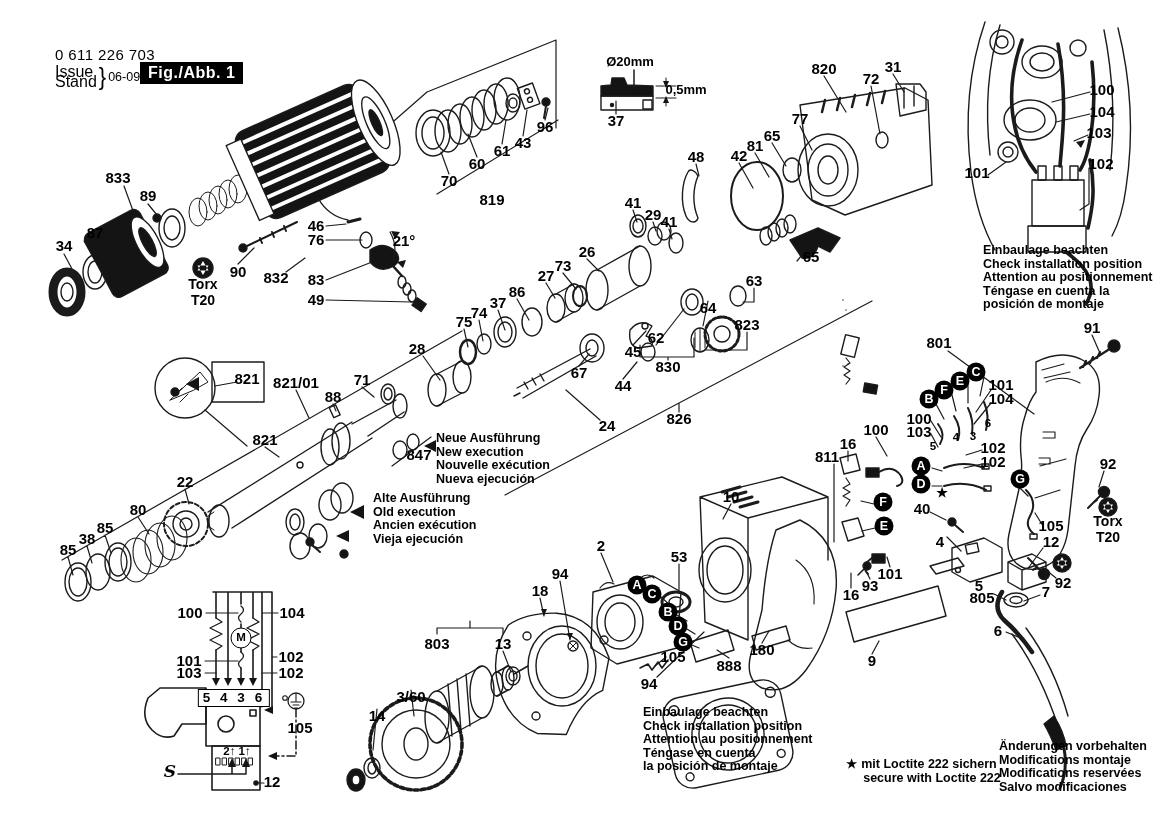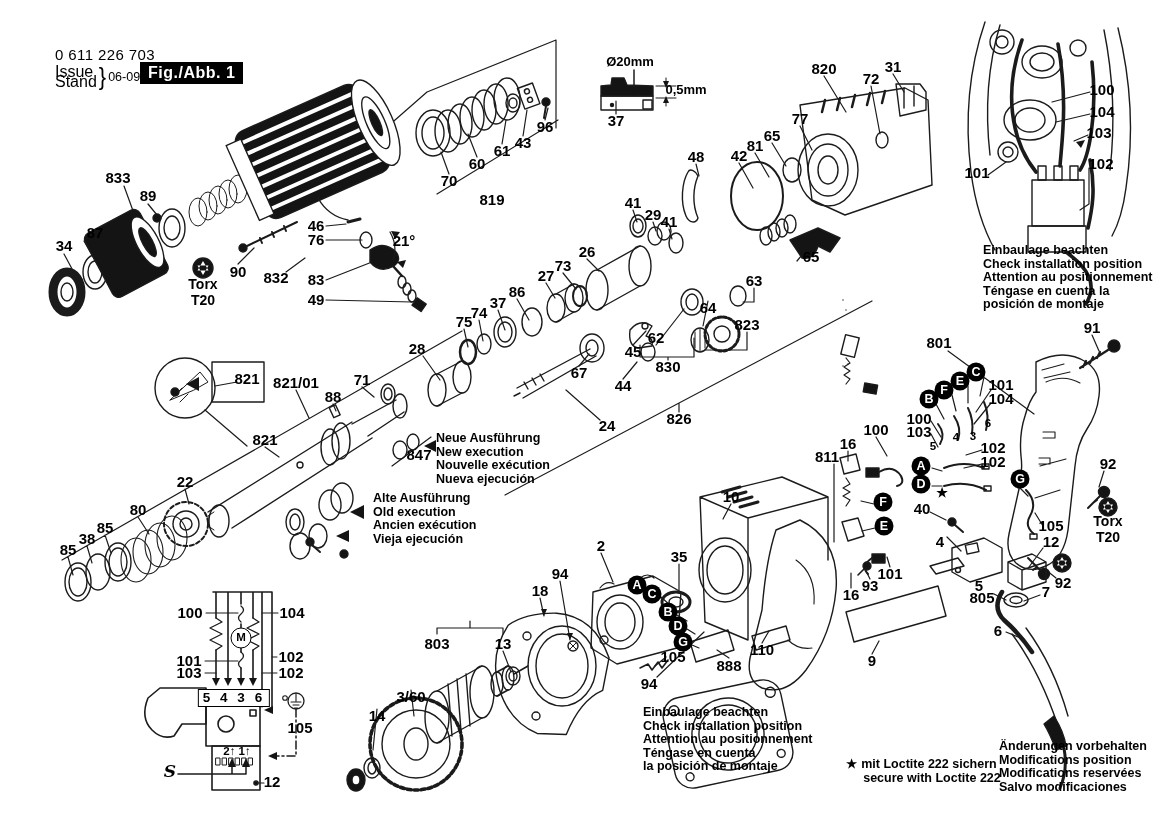--- a/index.html
+++ b/index.html
@@ -464,21 +464,21 @@
     </div>
 <div class="note" style="left:643px;top:706px">
       <div>Einbaulage beachten</div>
       <div>Check installation position</div>
       <div>Attention au positionnement</div>
       <div>Téngase en cuenta</div>
       <div>la posición de montaje</div>
     </div>
 <div class="note" style="left:999px;top:740px">
       <div>Änderungen vorbehalten</div>
-      <div>Modifications position</div>
+      <div>Modifications montaje</div>
       <div>Modifications reservées</div>
       <div>Salvo modificaciones</div>
     </div>
 <div class="loctite" style="left:846px;top:758px">
   <span>★</span>
   <div class="lines">
         <div>mit Loctite 222 sichern</div>
         <div>secure with Loctite 222</div>
       </div>
 </div>
@@ -559,25 +559,25 @@
       <div class="callout mcirc" style="left: 241px; top: 638px;">M</div>
       <div class="callout small" style="left: 237px; top: 752px;">2↑ 1↑</div>
       <div class="callout switch-s" style="left: 170px; top: 772px;">S</div>
       <div class="callout num" style="left: 377px; top: 716px;">14</div>
       <div class="callout num" style="left: 411px; top: 697px;">3/60</div>
       <div class="callout num" style="left: 437px; top: 644px;">803</div>
       <div class="callout num" style="left: 503px; top: 644px;">13</div>
       <div class="callout num" style="left: 540px; top: 591px;">18</div>
       <div class="callout num" style="left: 560px; top: 574px;">94</div>
       <div class="callout num" style="left: 601px; top: 546px;">2</div>
-      <div class="callout num" style="left: 679px; top: 557px;">35</div>
+      <div class="callout num" style="left: 679px; top: 557px;">53</div>
       <div class="callout num" style="left: 731px; top: 497px;">10</div>
       <div class="callout num" style="left: 649px; top: 684px;">94</div>
       <div class="callout num" style="left: 673px; top: 657px;">105</div>
-      <div class="callout num" style="left: 762px; top: 650px;">110</div>
+      <div class="callout num" style="left: 762px; top: 650px;">180</div>
       <div class="callout num" style="left: 729px; top: 666px;">888</div>
       <div class="callout num" style="left: 872px; top: 661px;">9</div>
       <div class="callout num" style="left: 848px; top: 444px;">16</div>
       <div class="callout num" style="left: 827px; top: 457px;">811</div>
       <div class="callout num" style="left: 876px; top: 430px;">100</div>
       <div class="callout num" style="left: 890px; top: 574px;">101</div>
       <div class="callout num" style="left: 870px; top: 586px;">93</div>
       <div class="callout num" style="left: 851px; top: 595px;">16</div>
       <div class="callout num" style="left: 939px; top: 343px;">801</div>
       <div class="callout num" style="left: 1092px; top: 328px;">91</div>

